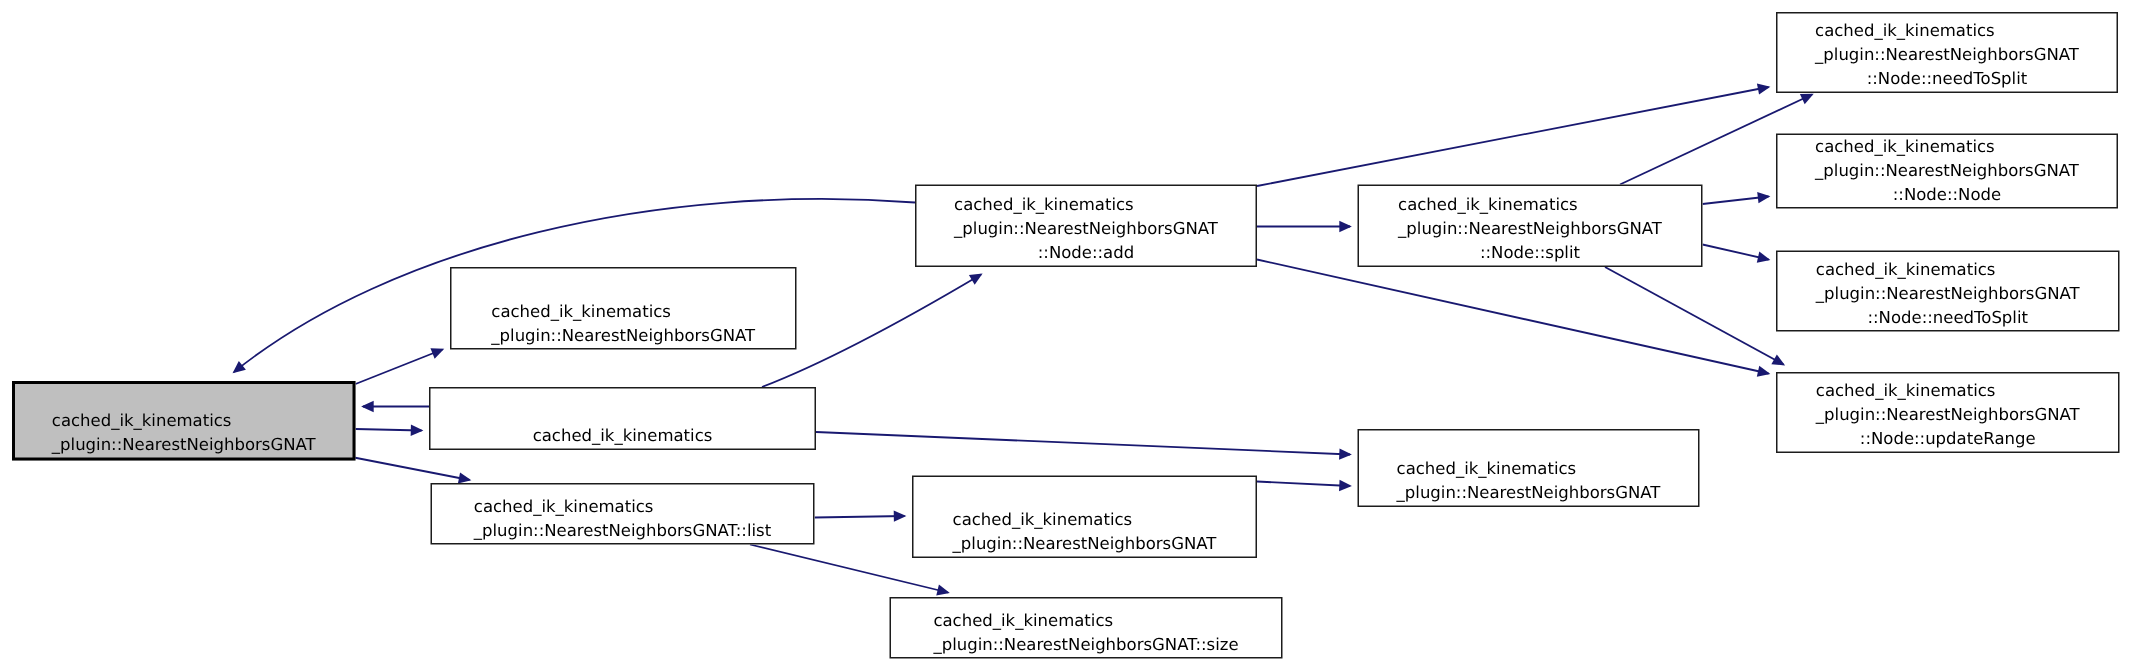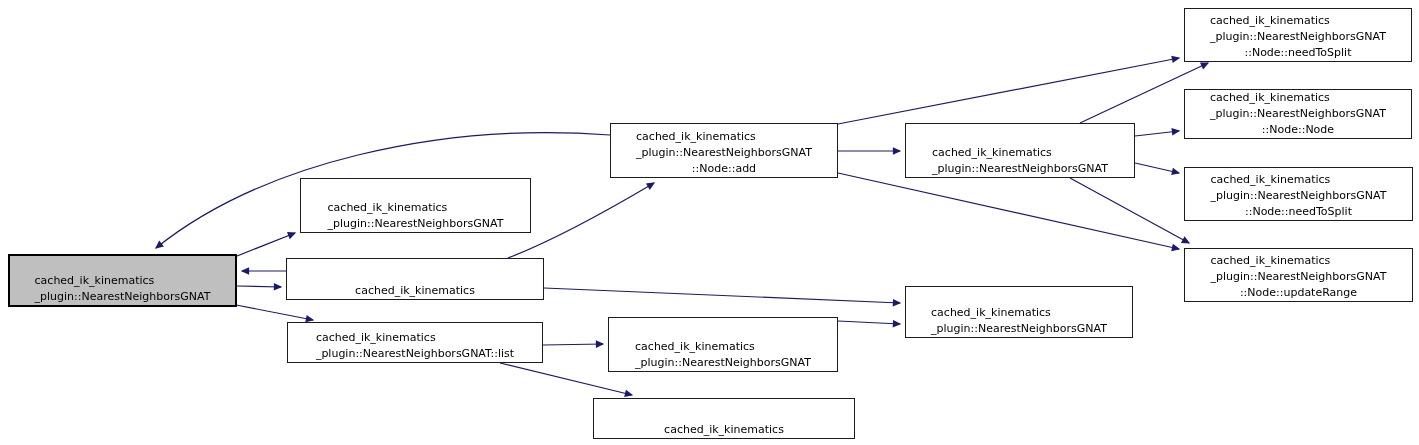--- a/index.html
+++ b/index.html
@@ -85,20 +85,21 @@
       <div class="lines">
         <div>cached_ik_kinematics</div>
         <div>_plugin::NearestNeighborsGNAT</div>
         <div>::Node::add</div>
       </div>
     </div>
     <div class="gnode" style="left: 905px; top: 123px; width: 230px; height: 55px;">
       <div class="lines">
         <div>cached_ik_kinematics</div>
         <div>_plugin::NearestNeighborsGNAT</div>
+        <div>::Node::split</div>
       </div>
     </div>
     <div class="gnode" style="left: 1184px; top: 8px; width: 228px; height: 54px;">
       <div class="lines">
         <div>cached_ik_kinematics</div>
         <div>_plugin::NearestNeighborsGNAT</div>
         <div>::Node::needToSplit</div>
       </div>
     </div>
     <div class="gnode" style="left: 1184px; top: 89px; width: 228px; height: 50px;">
@@ -130,15 +131,16 @@
     </div>
     <div class="gnode" style="left: 608px; top: 317px; width: 230px; height: 55px;">
       <div class="lines">
         <div>cached_ik_kinematics</div>
         <div>_plugin::NearestNeighborsGNAT</div>
       </div>
     </div>
     <div class="gnode" style="left: 593px; top: 398px; width: 262px; height: 41px;">
       <div class="lines">
         <div>cached_ik_kinematics</div>
+        <div>_plugin::NearestNeighborsGNAT::size</div>
       </div>
     </div>
   </div>
 
 </body></html>

